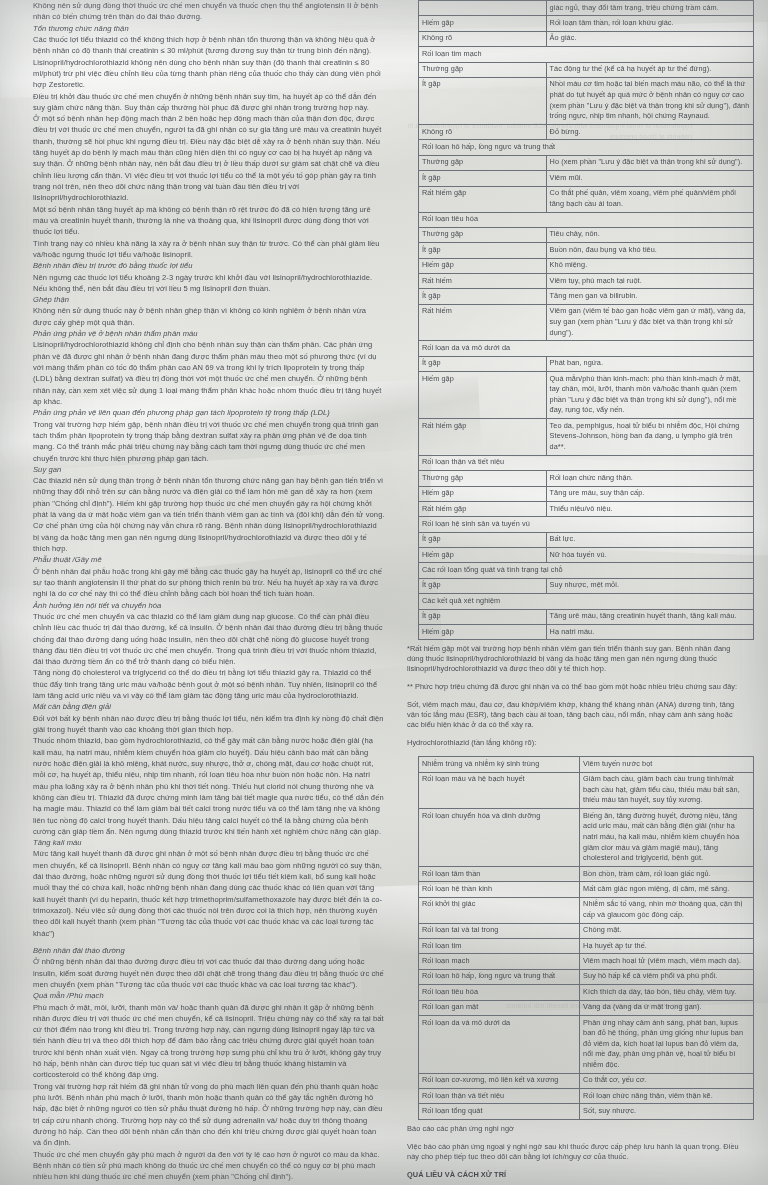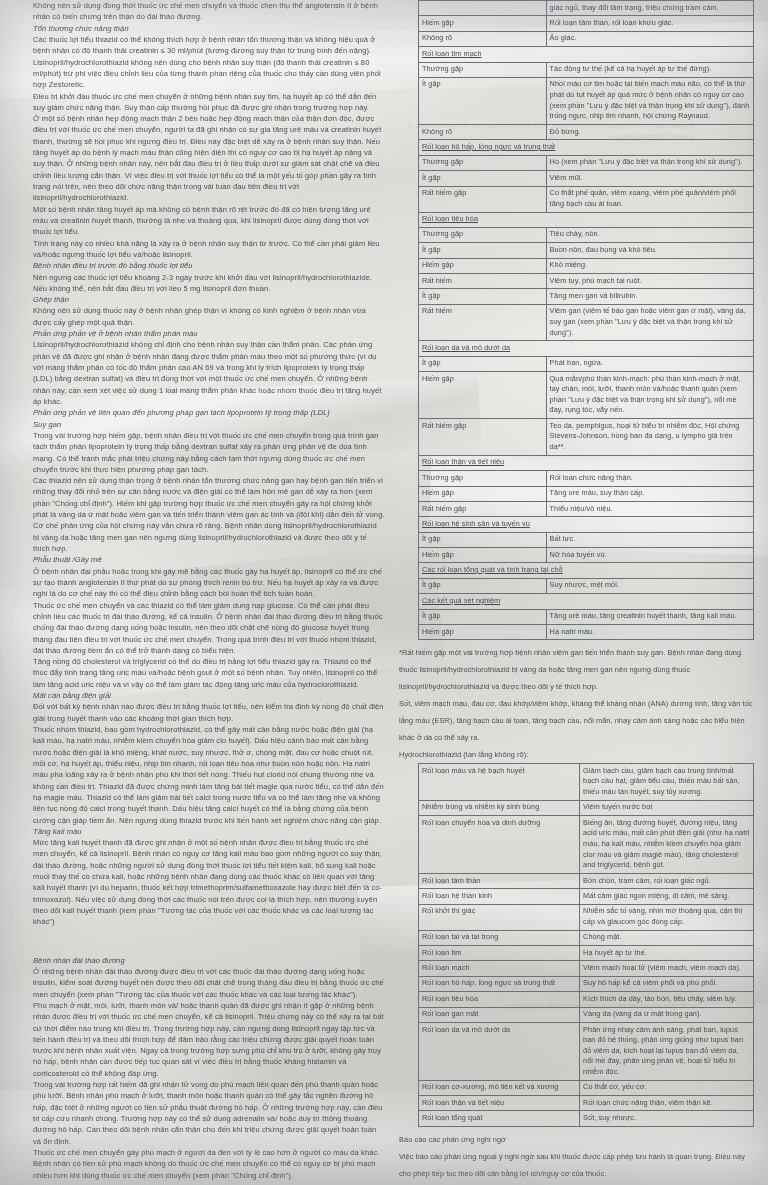--- a/index.html
+++ b/index.html
@@ -54,28 +54,28 @@
   .para{
     font-size:7.55px;
     line-height:11.32px;
     color:#3e4249;
     margin:0;
     text-align:left;
     letter-spacing:.012em;
     opacity:.93;
   }
   .para.it{font-style:italic;color:#3a3e45;}
-  .para.gap{margin-top:27px;}
+  .para.gap{margin-top:6px;}
 
   
   .rnote{
     font-size:7.35px;
-    line-height:17px;
+    line-height:10px;
     color:#3e4249;
-    margin:0;
+    margin:8px;
     letter-spacing:.01em;
     opacity:.93;
   }
   .rnote.bold{font-weight:bold;color:#2f333a;}
   .rnote.spacer{margin-top:4px;}
 
   table.adr{
     border-collapse:collapse;
     width:100%;
     table-layout:fixed;
@@ -85,21 +85,21 @@
     border:.75px solid #6c7078;
     padding:1.6px 3px 2.2px 3px;
     font-size:7.3px;
     line-height:10.6px;
     color:#3e4249;
     vertical-align:top;
     letter-spacing:.01em;
     opacity:.94;
   }
   table.adr td.freq{width:36%;}
-  table.adr td.full{width:100%;text-decoration:underline;}
+  table.adr td.full{width:100%;}
   table.adr2 td.cat{width:46%;}
 
   .tbl-wrap{margin:0;padding-left:19px;}
 
   
   .ghost{
     position:absolute;
     color:rgba(120,124,130,.16);
     font-size:7.2px;
     line-height:11.2px;
@@ -146,34 +146,36 @@
       <p class="para">Ở một số bệnh nhân hẹp động mạch thận 2 bên hoặc hẹp động mạch thận của thận đơn độc, được điều trị với thuốc ức chế men chuyển, người ta đã ghi nhận có sự gia tăng urê máu và creatinin huyết thanh, thường sẽ hồi phục khi ngưng điều trị. Điều này đặc biệt dễ xảy ra ở bệnh nhân suy thận. Nếu tăng huyết áp do bệnh lý mạch máu thận cũng hiện diện thì có nguy cơ cao bị hạ huyết áp nặng và suy thận. Ở những bệnh nhân này, nên bắt đầu điều trị ở liều thấp dưới sự giám sát chặt chẽ và điều chỉnh liều lượng cẩn thận. Vì việc điều trị với thuốc lợi tiểu có thể là một yếu tố góp phần gây ra tình trạng nói trên, nên theo dõi chức năng thận trong vài tuần đầu tiên điều trị với lisinopril/hydrochlorothiazid.</p>
       <p class="para">Một số bệnh nhân tăng huyết áp mà không có bệnh thận rõ rệt trước đó đã có hiện tượng tăng urê máu và creatinin huyết thanh, thường là nhẹ và thoảng qua, khi lisinopril được dùng đồng thời với thuốc lợi tiểu.</p>
       <p class="para">Tình trạng này có nhiều khả năng là xảy ra ở bệnh nhân suy thận từ trước. Có thể cần phải giảm liều và/hoặc ngưng thuốc lợi tiểu và/hoặc lisinopril.</p>
       <p class="para it">Bệnh nhân điều trị trước đó bằng thuốc lợi tiểu</p>
       <p class="para">Nên ngưng các thuốc lợi tiểu khoảng 2-3 ngày trước khi khởi đầu với lisinopril/hydrochlorothiazide. Nếu không thể, nên bắt đầu điều trị với liều 5 mg lisinopril đơn thuần.</p>
       <p class="para it">Ghép thận</p>
       <p class="para">Không nên sử dụng thuốc này ở bệnh nhân ghép thận vì không có kinh nghiệm ở bệnh nhân vừa được cấy ghép một quả thận.</p>
       <p class="para it">Phản ứng phản vệ ở bệnh nhân thẩm phân máu</p>
       <p class="para">Lisinopril/hydrochlorothiazid không chỉ định cho bệnh nhân suy thận cần thẩm phân. Các phản ứng phản vệ đã được ghi nhận ở bệnh nhân đang được thẩm phân máu theo một số phương thức (ví dụ với màng thẩm phân có tốc độ thẩm phân cao AN 69 và trong khi ly trích lipoprotein tỷ trọng thấp (LDL) bằng dextran sulfat) và điều trị đồng thời với một thuốc ức chế men chuyển. Ở những bệnh nhân này, cần xem xét việc sử dụng 1 loại màng thẩm phân khác hoặc nhóm thuốc điều trị tăng huyết áp khác.</p>
       <p class="para it">Phản ứng phản vệ liên quan đến phương pháp gạn tách lipoprotein tỷ trọng thấp (LDL)</p>
+      <p class="para">Trong vài trường hợp hiếm gặp, bệnh nhân điều trị với thuốc ức chế men chuyển trong quá trình gan tách thẩm phân lipoprotein tỷ trọng thấp bằng dextran sulfat xảy ra phản ứng phản vệ đe dọa tính mạng. Có thể tránh mắc phải triệu chứng này bằng cách tạm thời ngưng dùng thuốc ức chế men chuyển trước khi thực hiện phương pháp gạn tách.</p>
       <p class="para it">Suy gan</p>
-      <p class="para">Trong vài trường hợp hiếm gặp, bệnh nhân điều trị với thuốc ức chế men chuyển trong quá trình gan tách thẩm phân lipoprotein tỷ trọng thấp bằng dextran sulfat xảy ra phản ứng phản vệ đe dọa tính mạng. Có thể tránh mắc phải triệu chứng này bằng cách tạm thời ngưng dùng thuốc ức chế men chuyển trước khi thực hiện phương pháp gạn tách.</p>
       <p class="para">Các thiazid nên sử dụng thận trọng ở bệnh nhân tổn thương chức năng gan hay bệnh gan tiến triển vì những thay đổi nhỏ trên sự cân bằng nước và điện giải có thể làm hôn mê gan dễ xảy ra hơn (xem phần "Chống chỉ định"). Hiếm khi gặp trường hợp thuốc ức chế men chuyển gây ra hội chứng khởi phát là vàng da ứ mật hoặc viêm gan và tiến triển thành viêm gan ác tính và (đôi khi) dẫn đến tử vong. Cơ chế phản ứng của hội chứng này vẫn chưa rõ ràng. Bệnh nhân dùng lisinopril/hydrochlorothiazid bị vàng da hoặc tăng men gan nên ngưng dùng lisinopril/hydrochlorothiazid và được theo dõi y tế thích hợp.</p>
       <p class="para it">Phẫu thuật /Gây mê</p>
       <p class="para">Ở bệnh nhân đại phẫu hoặc trong khi gây mê bằng các thuốc gây hạ huyết áp, lisinopril có thể ức chế sự tạo thành angiotensin II thứ phát do sự phóng thích renin bù trừ. Nếu hạ huyết áp xảy ra và được nghi là do cơ chế này thì có thể điều chỉnh bằng cách bồi hoàn thể tích tuần hoàn.</p>
+      <p class="para it">Ảnh hưởng lên nội tiết và chuyển hóa</p>
       <p class="para">Thuốc ức chế men chuyển và các thiazid có thể làm giảm dung nạp glucose. Có thể cần phải điều chỉnh liều các thuốc trị đái tháo đường, kể cả insulin. Ở bệnh nhân đái tháo đường điều trị bằng thuốc chống đái tháo đường dạng uống hoặc insulin, nên theo dõi chặt chẽ nồng độ glucose huyết trong tháng đầu tiên điều trị với thuốc ức chế men chuyển. Trong quá trình điều trị với thuốc nhóm thiazid, đái tháo đường tiềm ẩn có thể trở thành dạng có biểu hiện.</p>
       <p class="para">Tăng nồng độ cholesterol và triglycerid có thể do điều trị bằng lợi tiểu thiazid gây ra. Thiazid có thể thúc đẩy tình trạng tăng uric máu và/hoặc bệnh gout ở một số bệnh nhân. Tuy nhiên, lisinopril có thể làm tăng acid uric niệu và vì vậy có thể làm giảm tác động tăng uric máu của hydroclorothiazid.</p>
       <p class="para it">Mất cân bằng điện giải</p>
       <p class="para">Đối với bất kỳ bệnh nhân nào được điều trị bằng thuốc lợi tiểu, nên kiểm tra định kỳ nồng độ chất điện giải trong huyết thanh vào các khoảng thời gian thích hợp.</p>
       <p class="para">Thuốc nhóm thiazid, bao gồm hydrochlorothiazid, có thể gây mất cân bằng nước hoặc điện giải (hạ kali máu, hạ natri máu, nhiễm kiềm chuyển hóa giảm clo huyết). Dấu hiệu cảnh báo mất cân bằng nước hoặc điện giải là khô miệng, khát nước, suy nhược, thở ơ, chóng mặt, đau cơ hoặc chuột rút, mỏi cơ, hạ huyết áp, thiểu niệu, nhịp tim nhanh, rối loạn tiêu hóa như buồn nôn hoặc nôn. Hạ natri máu pha loãng xảy ra ở bệnh nhân phù khi thời tiết nóng. Thiếu hụt clorid nói chung thường nhẹ và không cần điều trị. Thiazid đã được chứng minh làm tăng bài tiết magie qua nước tiểu, có thể dẫn đến hạ magie máu. Thiazid có thể làm giảm bài tiết calci trong nước tiểu và có thể làm tăng nhẹ và không liên tục nồng độ calci trong huyết thanh. Dấu hiệu tăng calci huyết có thể là bằng chứng của bệnh cường cận giáp tiềm ẩn. Nên ngưng dùng thiazid trước khi tiến hành xét nghiệm chức năng cận giáp.</p>
       <p class="para it">Tăng kali máu</p>
       <p class="para">Mức tăng kali huyết thanh đã được ghi nhận ở một số bệnh nhân được điều trị bằng thuốc ức chế men chuyển, kể cả lisinopril. Bệnh nhân có nguy cơ tăng kali máu bao gồm những người có suy thận, đái tháo đường, hoặc những người sử dụng đồng thời thuốc lợi tiểu tiết kiệm kali, bổ sung kali hoặc muối thay thế có chứa kali, hoặc những bệnh nhân đang dùng các thuốc khác có liên quan với tăng kali huyết thanh (ví dụ heparin, thuốc kết hợp trimethoprim/sulfamethoxazole hay được biết đến là co-trimoxazol). Nếu việc sử dụng đồng thời các thuốc nói trên được coi là thích hợp, nên thường xuyên theo dõi kali huyết thanh (xem phần "Tương tác của thuốc với các thuốc khác và các loại tương tác khác")</p>
       <p class="para it gap">Bệnh nhân đái tháo đường</p>
       <p class="para">Ở những bệnh nhân đái tháo đường được điều trị với các thuốc đái tháo đường dạng uống hoặc insulin, kiểm soát đường huyết nên được theo dõi chặt chẽ trong tháng đầu điều trị bằng thuốc ức chế men chuyển (xem phần "Tương tác của thuốc với các thuốc khác và các loại tương tác khác").</p>
+      <p class="para it">Quá mẫn /Phù mạch</p>
       <p class="para">Phù mạch ở mặt, môi, lưỡi, thanh môn và/ hoặc thanh quản đã được ghi nhận ít gặp ở những bệnh nhân được điều trị với thuốc ức chế men chuyển, kể cả lisinopril. Triệu chứng này có thể xảy ra tại bất cứ thời điểm nào trong khi điều trị. Trong trường hợp này, cần ngưng dùng lisinopril ngay lập tức và tiến hành điều trị và theo dõi thích hợp để đảm bảo rằng các triệu chứng được giải quyết hoàn toàn trước khi bệnh nhân xuất viện. Ngay cả trong trường hợp sưng phù chỉ khu trú ở lưỡi, không gây trụy hô hấp, bệnh nhân cần được tiếp tục quan sát vì việc điều trị bằng thuốc kháng histamin và corticosteroid có thể không đáp ứng.</p>
       <p class="para">Trong vài trường hợp rất hiếm đã ghi nhận tử vong do phù mạch liên quan đến phù thanh quản hoặc phù lưỡi. Bệnh nhân phù mạch ở lưỡi, thanh môn hoặc thanh quản có thể gây tắc nghẽn đường hô hấp, đặc biệt ở những người có tiền sử phẫu thuật đường hô hấp. Ở những trường hợp này, cần điều trị cấp cứu nhanh chóng. Trường hợp này có thể sử dụng adrenalin và/ hoặc duy trì thông thoáng đường hô hấp. Cần theo dõi bệnh nhân cẩn thận cho đến khi triệu chứng được giải quyết hoàn toàn và ổn định.</p>
       <p class="para">Thuốc ức chế men chuyển gây phù mạch ở người da đen với tỷ lệ cao hơn ở người có màu da khác.</p>
       <p class="para">Bệnh nhân có tiền sử phù mạch không do thuốc ức chế men chuyển có thể có nguy cơ bị phù mạch nhiều hơn khi dùng thuốc ức chế men chuyển (xem phần "Chống chỉ định").</p>
     </div>
 
   <div id="right-col" class="col">
     <div class="tbl-wrap">
       <table class="adr adr1">
         <tbody id="adr1-body">
@@ -304,38 +306,39 @@
             <tr>
               <td class="freq">Hiếm gặp</td>
               <td>Hạ natri máu.</td>
             </tr>
           </tbody>
       </table>
     </div>
 
     <div id="footnotes-block">
         <p class="rnote spacer">*Rất hiếm gặp một vài trường hợp bệnh nhân viêm gan tiến triển thành suy gan. Bệnh nhân đang dùng thuốc lisinopril/hydrochlorothiazid bị vàng da hoặc tăng men gan nên ngưng dùng thuốc lisinopril/hydrochlorothiazid và được theo dõi y tế thích hợp.</p>
+        <p class="rnote">** Phức hợp triệu chứng đã được ghi nhận và có thể bao gồm một hoặc nhiều triệu chứng sau đây:</p>
         <p class="rnote">Sốt, viêm mạch máu, đau cơ, đau khớp/viêm khớp, kháng thể kháng nhân (ANA) dương tính, tăng vận tốc lắng máu (ESR), tăng bạch cầu ái toan, tăng bạch cầu, nổi mẩn, nhạy cảm ánh sáng hoặc các biểu hiện khác ở da có thể xảy ra.</p>
         <p class="rnote">Hydrochlorothiazid (tần lắng không rõ):</p>
       </div>
 
     <div class="tbl-wrap">
       <table class="adr adr2">
         <tbody id="adr2-body">
             <tr>
+              <td class="cat">Nhiễm trùng và nhiễm ký sinh trùng</td>
+              <td>Viêm tuyến nước bọt</td>
+            </tr>
+            <tr>
               <td class="cat">Rối loạn máu và hệ bạch huyết</td>
               <td>Giảm bạch cầu, giảm bạch cầu trung tính/mất bạch cầu hạt, giảm tiểu cầu, thiếu máu bất sản, thiếu máu tán huyết, suy tủy xương.</td>
             </tr>
             <tr>
-              <td class="cat">Nhiễm trùng và nhiễm ký sinh trùng</td>
-              <td>Viêm tuyến nước bọt</td>
-            </tr>
-            <tr>
               <td class="cat">Rối loạn chuyển hóa và dinh dưỡng</td>
-              <td>Biếng ăn, tăng đường huyết, đường niệu, tăng acid uric máu, mất cân phút điện giải (như hạ natri máu, hạ kali máu, nhiễm kiềm chuyển hóa giảm clor máu và giảm magiê máu), tăng cholesterol and triglycerid, bệnh gút.</td>
+              <td>Biếng ăn, tăng đường huyết, đường niệu, tăng acid uric máu, mất cân bằng điện giải (như hạ natri máu, hạ kali máu, nhiễm kiềm chuyển hóa giảm clor máu và giảm magiê máu), tăng cholesterol and triglycerid, bệnh gút.</td>
             </tr>
             <tr>
               <td class="cat">Rối loạn tâm thần</td>
               <td>Bồn chồn, trầm cảm, rối loạn giấc ngủ.</td>
             </tr>
             <tr>
               <td class="cat">Rối loạn hệ thần kinh</td>
               <td>Mất cảm giác ngon miệng, dị cảm, mê sảng.</td>
             </tr>
             <tr>

